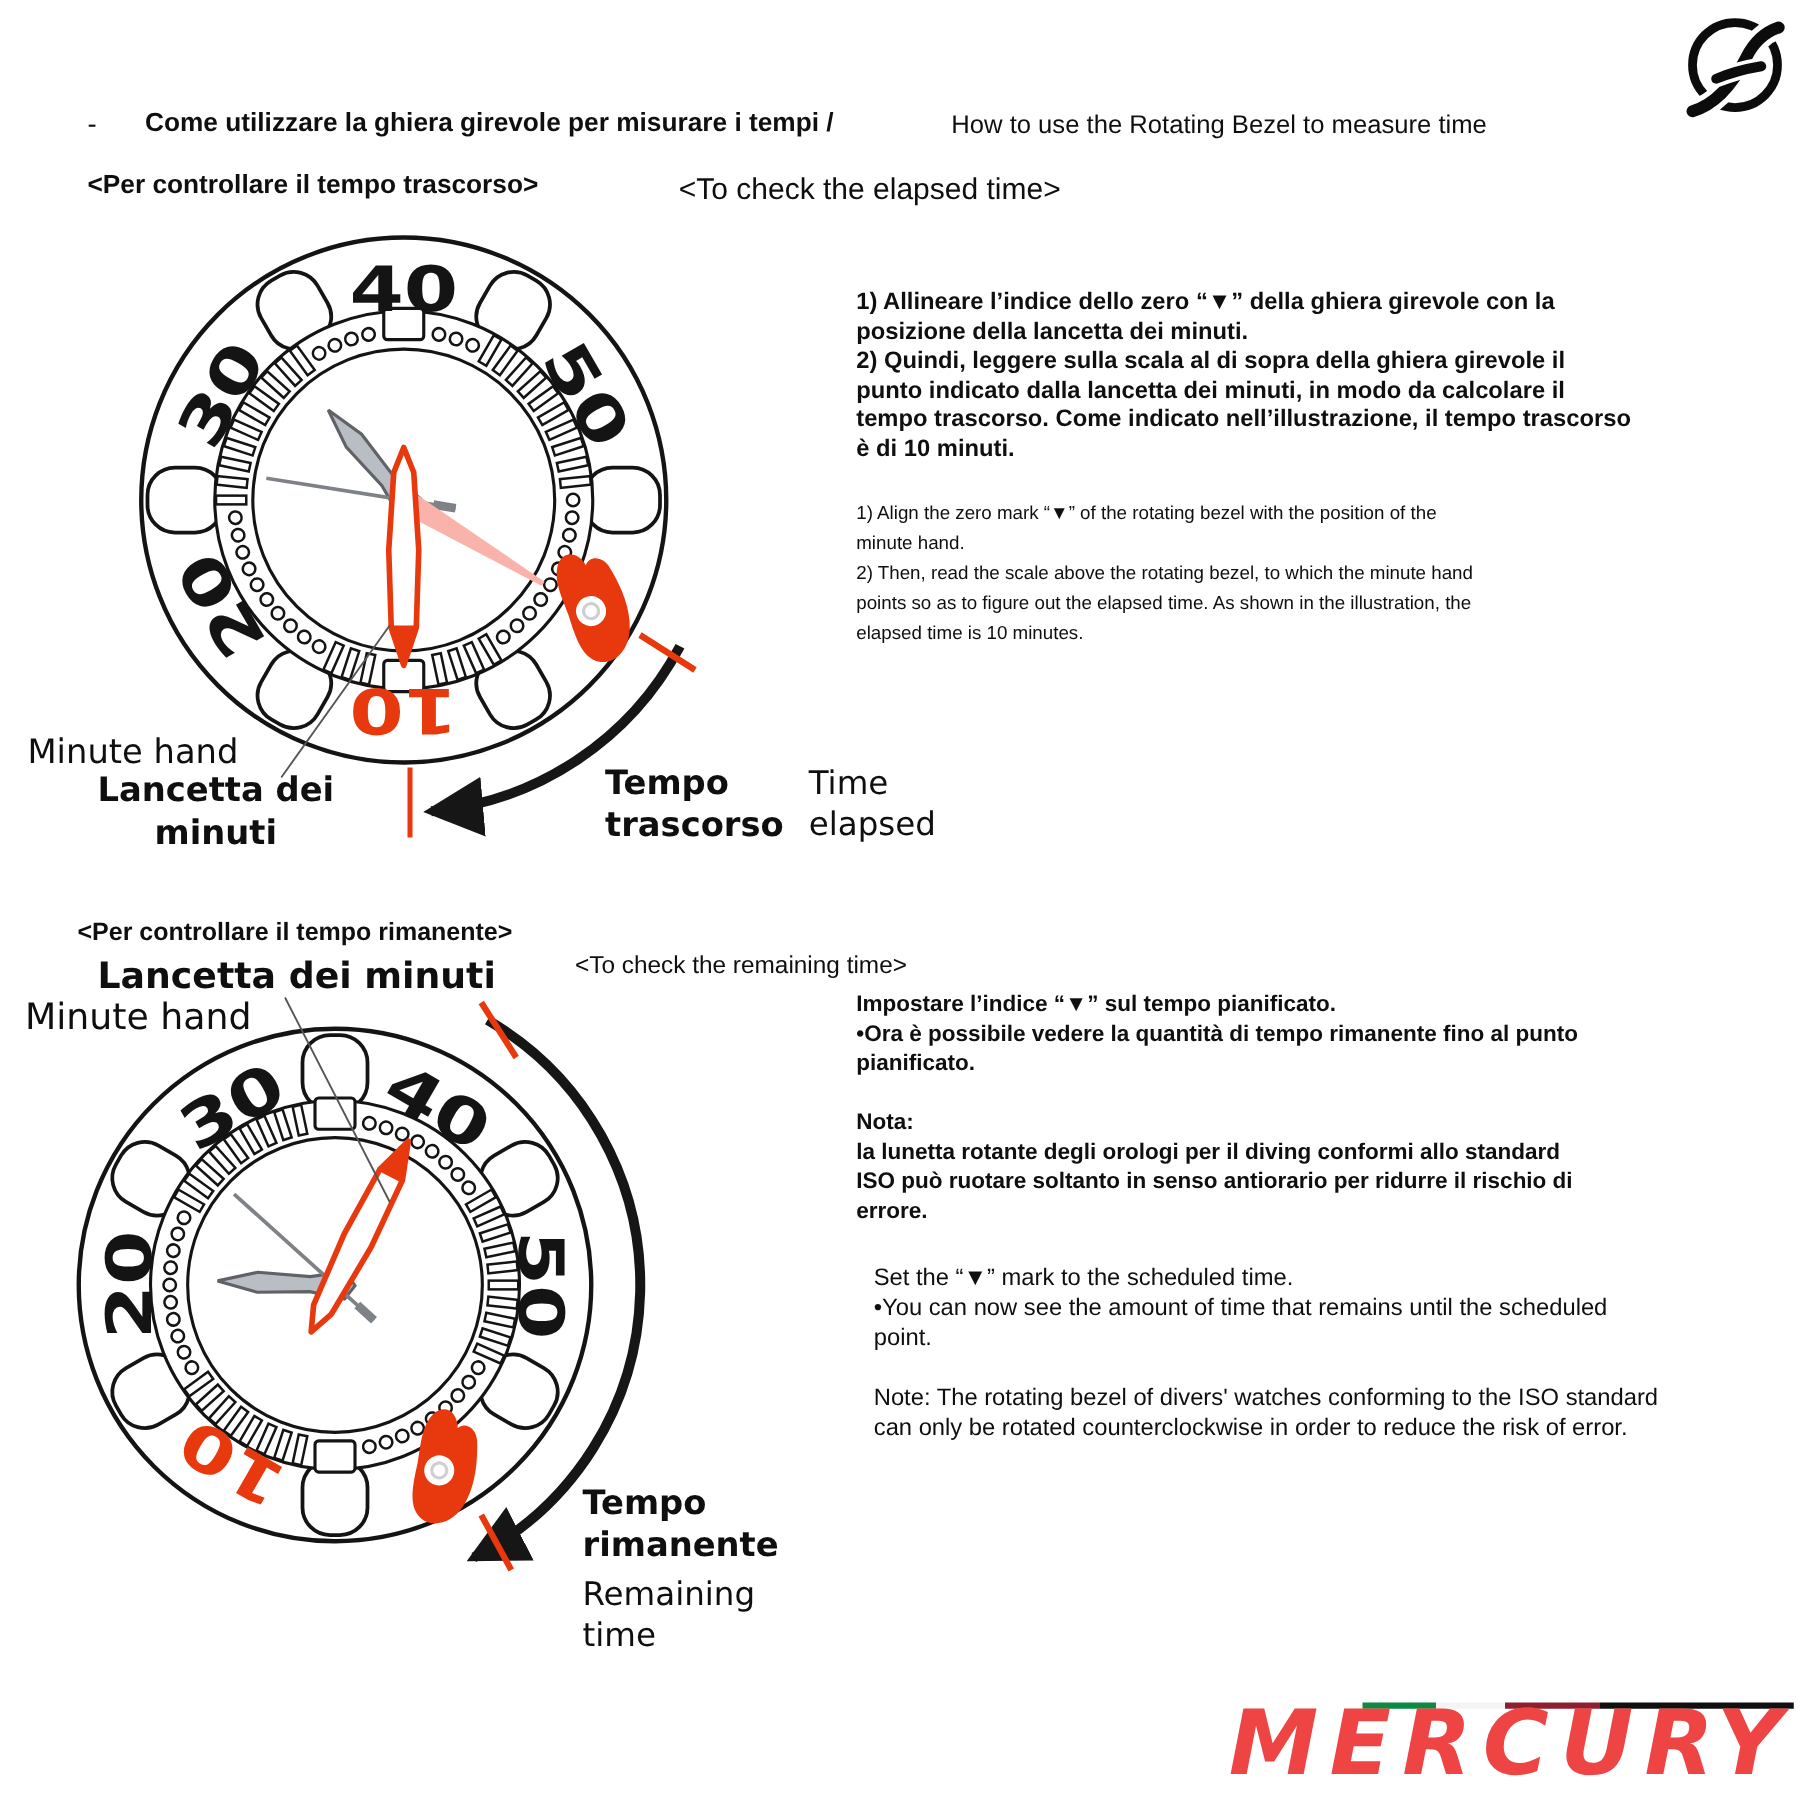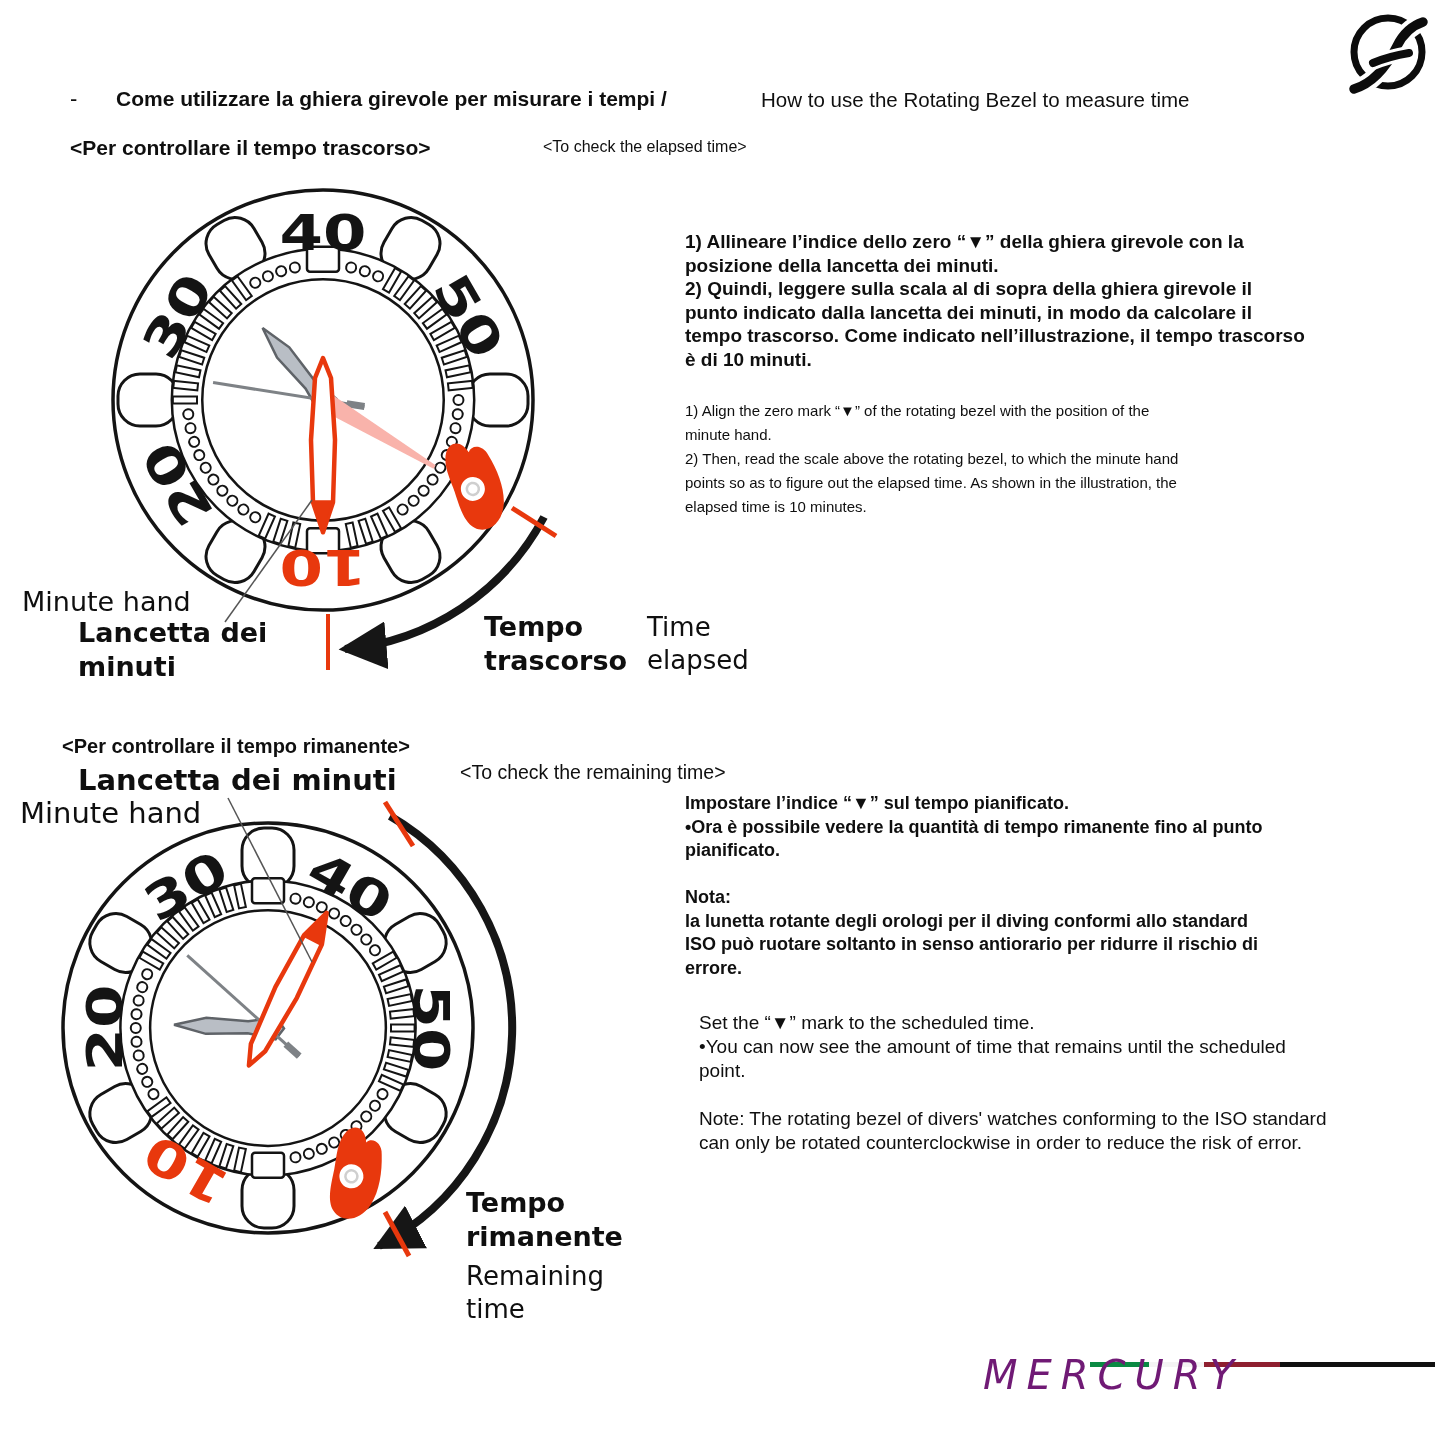--- a/index.html
+++ b/index.html
@@ -6,43 +6,43 @@
   body{width:1445px;height:1445px;position:relative;overflow:hidden;
        font-family:"Liberation Sans",sans-serif;color:#0f0f0f;}
   .abs{position:absolute;}
   .b{font-weight:bold;}
   .pre{white-space:pre-line;}
   .lbl{font-family:"DejaVu Sans",sans-serif;}
   #title-dash{left:70px;top:86px;font-size:22px;}
   #title-it{left:100px;top:87px;font-size:21px;margin-left:16px;}
   #title-en{left:761px;top:88px;font-size:20.5px;}
   #h1-it{left:70px;top:136px;font-size:21px;}
-  #h1-en{left:543px;top:138px;font-size:16px;}
+  #h1-en{left:543px;top:138px;font-size:24px;}
   #steps1-it{left:685px;top:230px;width:745px;font-size:19px;line-height:23.5px;}
   #steps1-en{left:685px;top:399px;width:760px;font-size:15px;line-height:24px;}
   #mh1-en{left:22px;top:586px;font-size:27px;}
-  #mh1-it{left:78px;top:616px;font-size:27px;line-height:34px;}
+  #mh1-it{left:78px;top:616px;font-size:27px;line-height:34px;text-align:center;}
   #te-it{left:484px;top:610px;font-size:27px;line-height:34px;}
   #te-en{left:647px;top:611px;font-size:26px;line-height:33px;}
   #h2-it{left:62px;top:735px;font-size:20px;}
   #h2-en{left:460px;top:737px;font-size:19.5px;margin-top:24px;}
   #mh2-it{left:78px;top:763px;font-size:29px;}
   #mh2-en{left:20px;top:796px;font-size:29px;}
   #steps2-it{left:685px;top:792px;width:750px;font-size:18px;line-height:23.5px;}
   #steps2-en{left:685px;top:1011px;width:760px;font-size:19px;line-height:24px;margin-left:14px;}
   #tr-it{left:466px;top:1186px;font-size:27px;line-height:34px;}
   #tr-en{left:466px;top:1260px;font-size:26px;line-height:33px;}
   #watch1{left:70px;top:170px;}
   #watch2{left:35px;top:788px;}
   #flogo{left:1340px;top:4px;}
   #mercury{left:955px;top:1340px;width:480px;height:100px;}
   #mercury-stripe{position:absolute;left:135px;top:22px;width:345px;height:5px;
     background:linear-gradient(90deg,#0a8a43 0%,#0a8a43 17%,#f4f4f4 17%,#f4f4f4 33%,#8e1f2f 33%,#8e1f2f 55%,#101010 55%,#101010 100%);}
-  #mercury-word{position:absolute;left:28px;top:12px;font-size:40px;font-weight:normal;
-    font-style:italic;letter-spacing:9px;color:#701a75;font-family:"DejaVu Sans",sans-serif;}
+  #mercury-word{position:absolute;left:28px;top:12px;font-size:72px;font-weight:bold;
+    font-style:italic;letter-spacing:9px;color:#ef4444;font-family:"DejaVu Sans",sans-serif;}
 </style>
 </head>
 <body>
 
 <span id="title-dash" class="abs">-</span>
 <span id="title-it" class="abs b">Come utilizzare la ghiera girevole per misurare i tempi /</span>
 <span id="title-en" class="abs">How to use the Rotating Bezel to measure time</span>
 
 <svg id="flogo" class="abs" width="96" height="96" viewBox="0 0 96 96">
   <circle cx="48" cy="48" r="34" fill="none" stroke="#0c0c0c" stroke-width="7"></circle>

